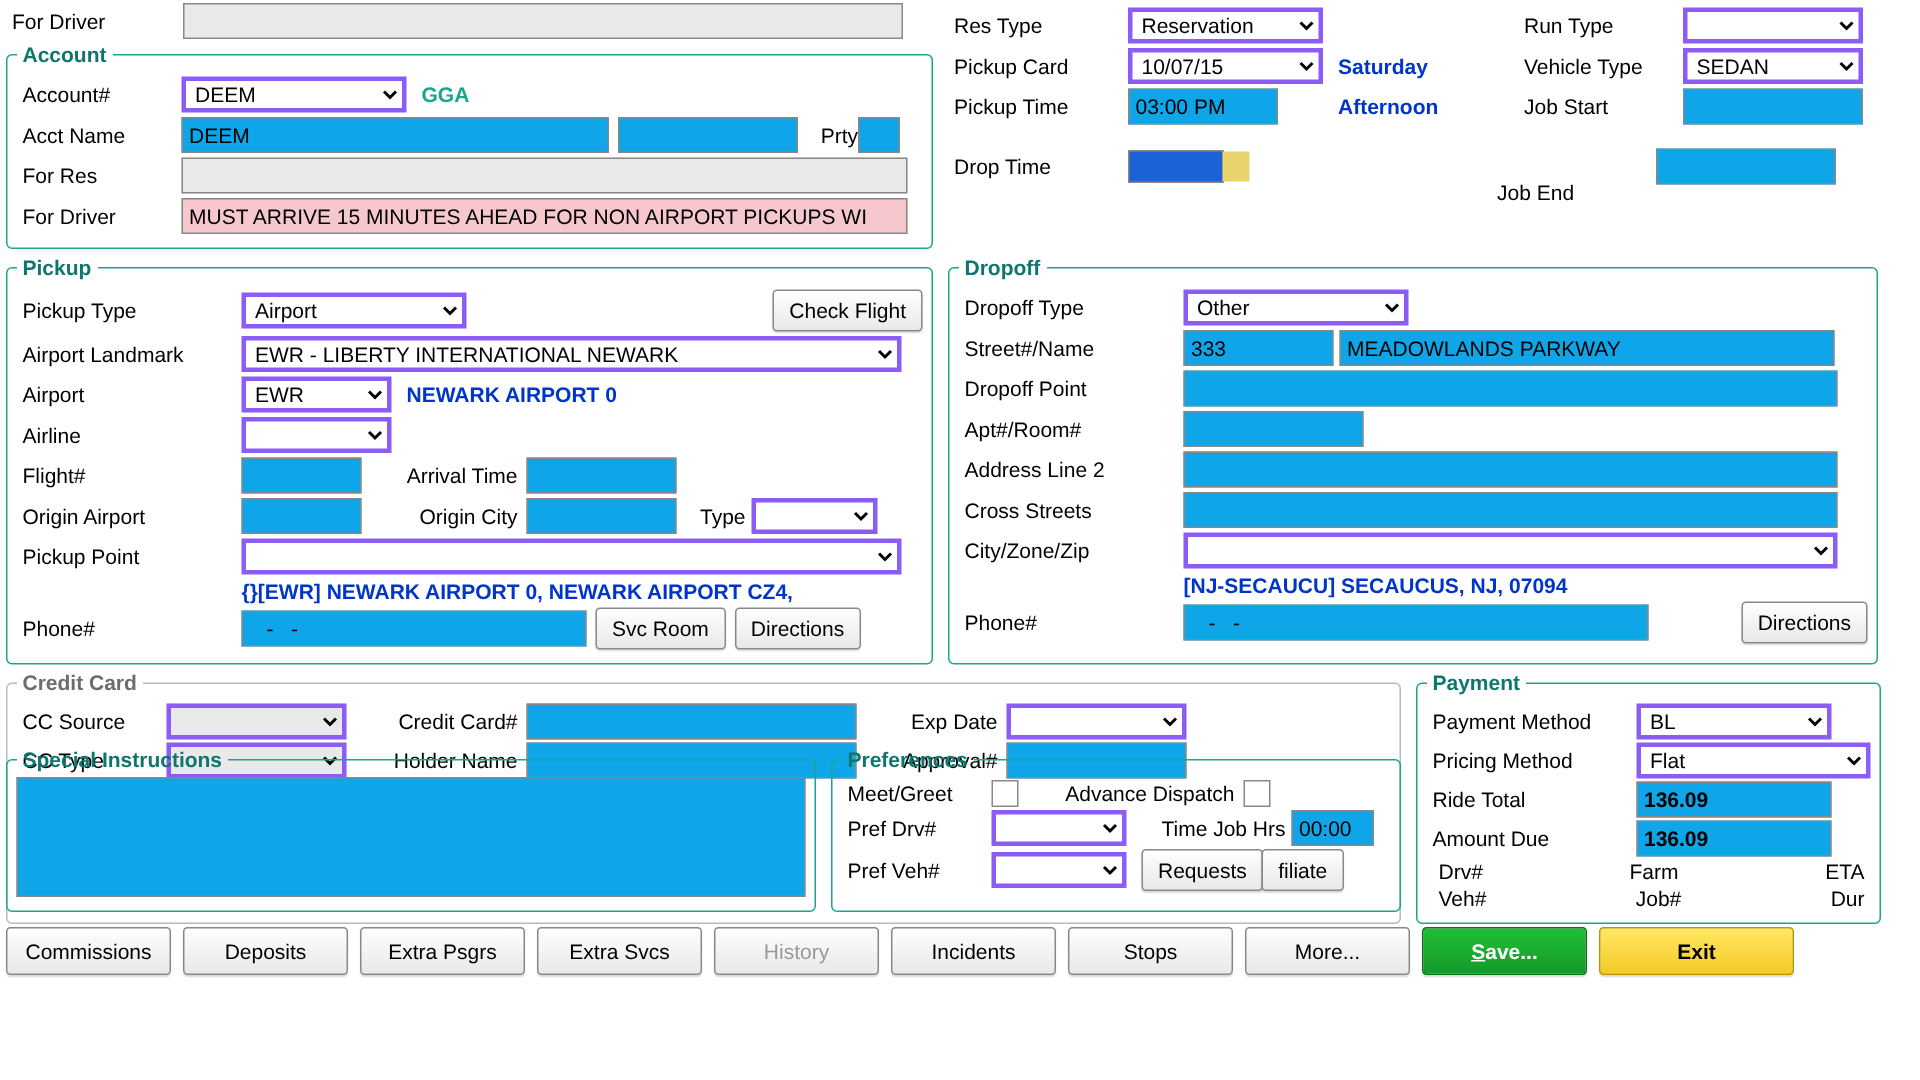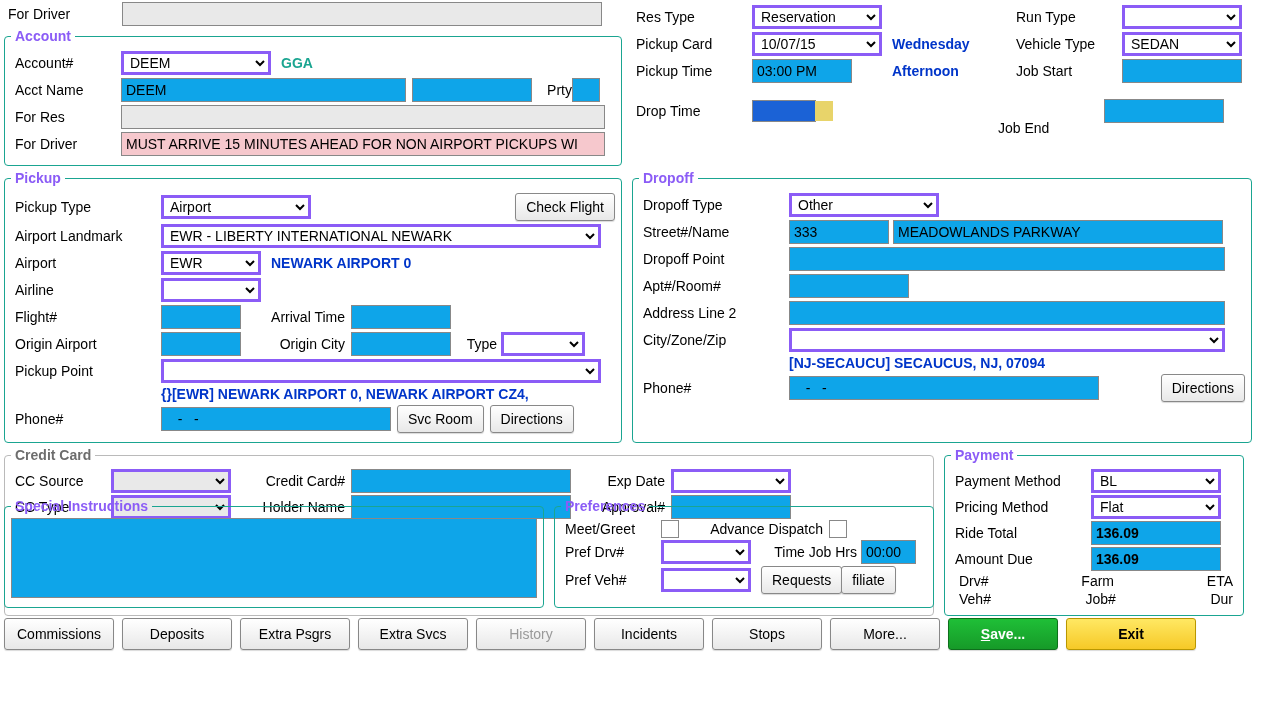--- a/index.html
+++ b/index.html
@@ -3,21 +3,21 @@
 <meta charset="utf-8">
 <style>
 * { box-sizing: border-box; margin: 0; padding: 0; font-family: Tahoma, Arial, sans-serif; font-size: 14px; }
 body { background: #fff; width: 1280px; height: 720px; overflow: hidden; padding: 0 4px; }
 .row { display: flex; align-items: center; margin: 2px 0; }
 .lbl { color: #000; padding-left: 4px; }
 .inp { border: 1px solid #888; background: #0ea5e9; height: 24px; padding: 0 4px; }
 .sel { border: 3px solid #8b5cf6; background: #fff; height: 24px; padding: 0 2px; }
 .btn { border: 1px solid #888; background: linear-gradient(#fff,#e8e8e8); height: 28px; padding: 0 10px; border-radius: 3px; box-shadow: 0 1px 1px rgba(0,0,0,.15); cursor: pointer; }
 fieldset { border: 1px solid #1aa591; border-radius: 4px; padding: 4px 6px 6px 6px; position: relative; }
-legend { color: #8b5cf6; font-weight: bold; padding: 0 4px; }
+legend { color: #0f766e; font-weight: bold; padding: 0 4px; }
 .teal { color: #1aa591; font-weight: bold; }
 .blue-bold { color: #0035c9; font-weight: bold; }
 .gray-fs { border-color: #bababa; }
 .gray-fs > legend { color: #6d6d6d; }
 .disabled-inp { background: #e9e9e9; }
 .pink-inp { background: #f6c8cd; }
 .cols { display: flex; gap: 10px; }
 .left { width: 618px; }
 .right { width: 620px; }
 .small-gap > .row { margin: 3px 0; }
@@ -69,21 +69,21 @@
     <div class="row">
       <span class="lbl" style="width:120px;">Res Type</span>
       <select class="sel" style="width:130px;"><option>Reservation</option></select>
       <span style="width:130px;"></span>
       <span class="lbl" style="width:110px;">Run Type</span>
       <select class="sel" style="width:120px;"><option></option></select>
     </div>
     <div class="row">
       <span class="lbl" style="width:120px;">Pickup Card</span>
       <select class="sel" style="width:130px;"><option>10/07/15</option></select>
-      <span class="blue-bold" style="width:130px;padding-left:10px;">Wednesday</span>
+      <span class="blue-bold" style="width:130px;padding-left:10px;">Saturday</span>
       <span class="lbl" style="width:110px;">Vehicle Type</span>
       <select class="sel" style="width:120px;"><option>SEDAN</option></select>
     </div>
     <div class="row">
       <span class="lbl" style="width:120px;">Pickup Time</span>
       <input class="inp" style="width: 100px;" value="03:00 PM">
       <span class="blue-bold" style="width:160px;padding-left:40px;">Afternoon</span>
       <span class="lbl" style="width:110px;">Job Start</span>
       <input class="inp" style="width: 120px;">
     </div>
@@ -166,20 +166,24 @@
     </div>
     <div class="row">
       <span class="lbl" style="width:150px;">Apt#/Room#</span>
       <input class="inp" style="width: 120px;">
     </div>
     <div class="row">
       <span class="lbl" style="width:150px;">Address Line 2</span>
       <input class="inp" style="width: 436px;">
     </div>
     <div class="row">
+      <span class="lbl" style="width:150px;">Cross Streets</span>
+      <input class="inp" style="width: 436px;">
+    </div>
+    <div class="row">
       <span class="lbl" style="width:150px;">City/Zone/Zip</span>
       <select class="sel" style="width:436px;"><option></option></select>
     </div>
     <div class="row">
         <span style="width:150px;"></span>
         <span class="blue-bold">[NJ-SECAUCU] SECAUCUS, NJ, 07094</span>
       </div>
     <div class="row">
       <span class="lbl" style="width:150px;">Phone#</span>
       <input class="inp" style="width: 310px;" value="   -   -">
@@ -211,21 +215,21 @@
   </fieldset>
 
   <fieldset class="dense" style="width:300px;">
     <legend>Payment</legend>
     <div class="row">
       <span class="lbl" style="width:140px;">Payment Method</span>
       <select class="sel" style="width:130px;"><option>BL</option></select>
     </div>
     <div class="row">
       <span class="lbl" style="width:140px;">Pricing Method</span>
-      <select class="sel" style="width:130px;"><option>Flat</option></select>
+      <select class="sel" style="width:156px;"><option>Flat</option></select>
     </div>
     <div class="row">
       <span class="lbl" style="width:140px;">Ride Total</span>
       <input class="inp val-right" style="width: 130px; font-weight: bold;" value="136.09">
     </div>
     <div class="row">
       <span class="lbl" style="width:140px;">Amount Due</span>
       <input class="inp val-right" style="width: 130px; font-weight: bold;" value="136.09">
     </div>
     <div class="row" style="justify-content:space-between;padding:0 4px;">

